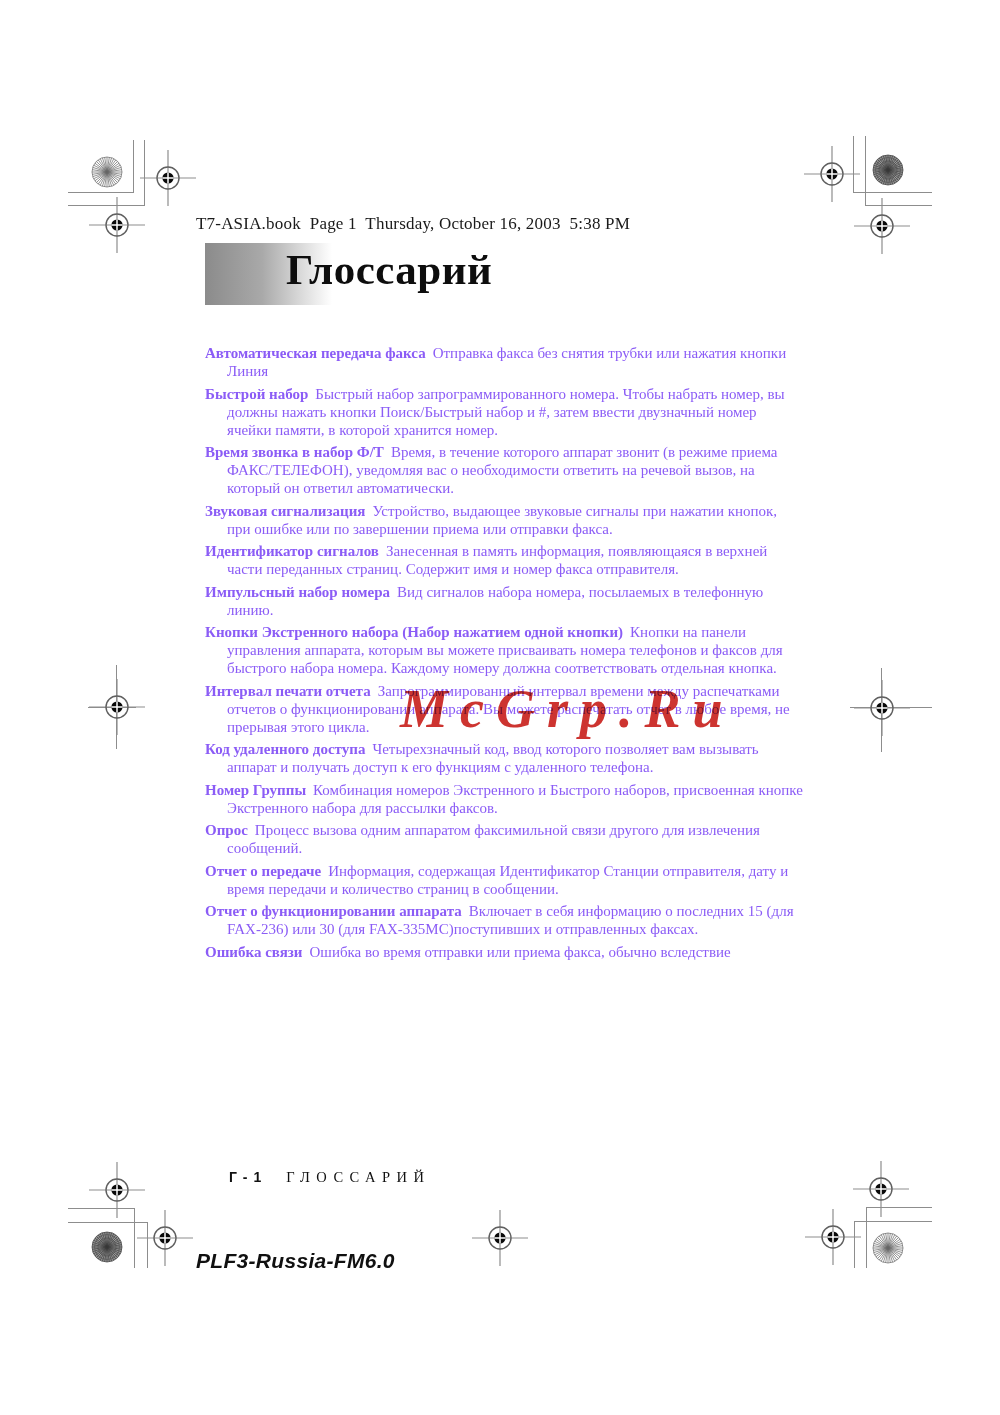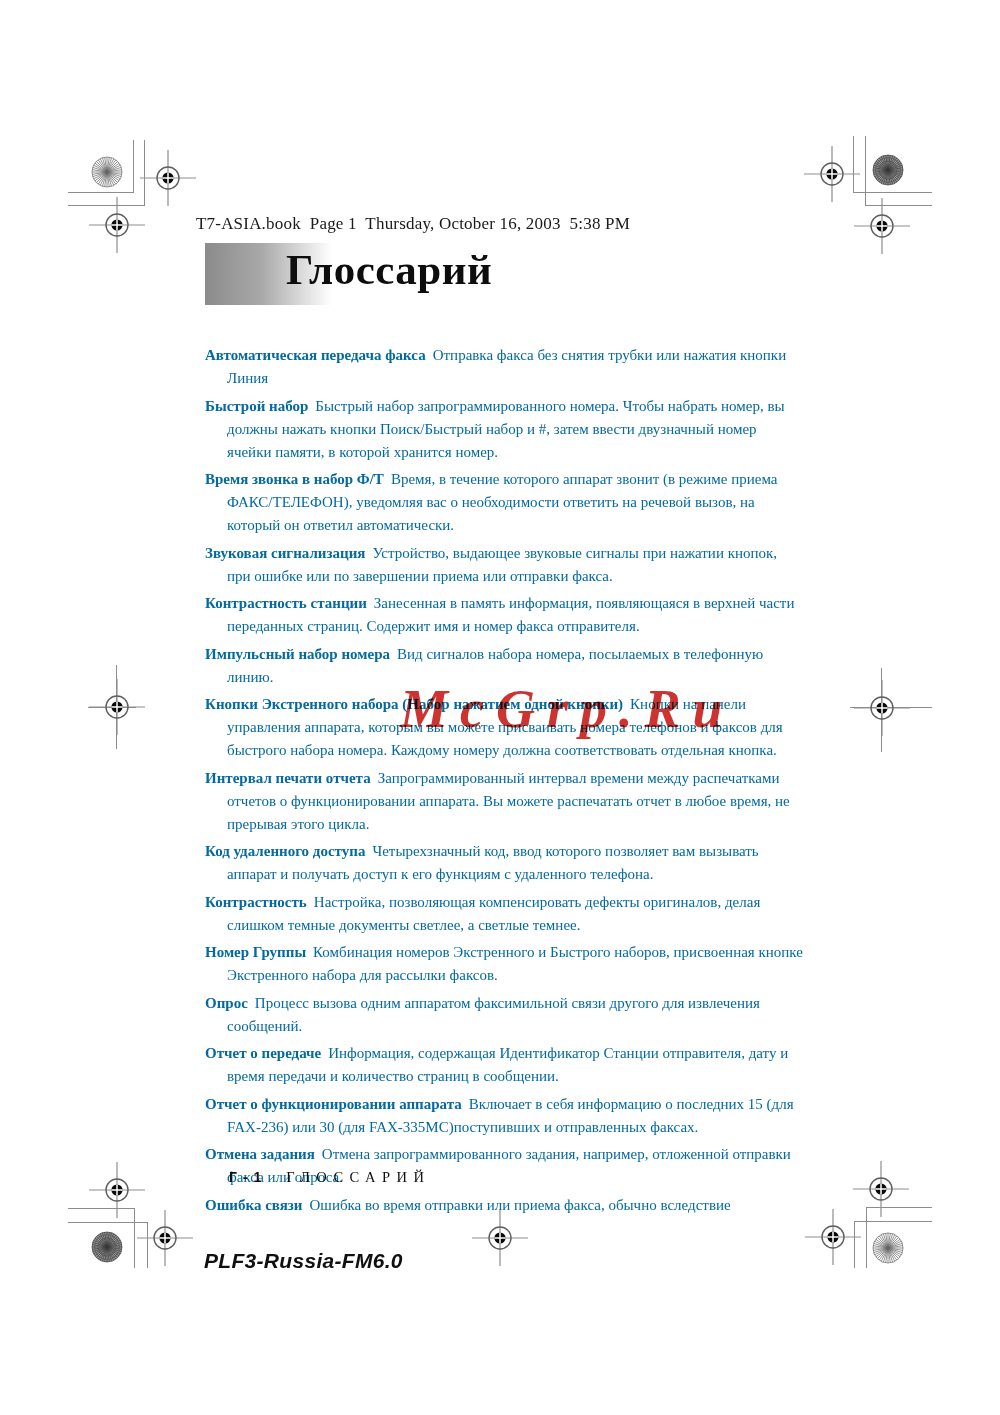--- a/index.html
+++ b/index.html
@@ -24,42 +24,42 @@
     background:linear-gradient(to right, #8b8b8b 0%, #a9a9a9 45%, #d9d9d9 75%, #ffffff 100%);
   }
   .page-title {
     position:absolute; left:286px; top:245px;
     font-size:43px; font-weight:bold; color:#0d0d0d;
     font-family:"Liberation Serif", serif;
     letter-spacing:.5px;
   }
   .entries {
     position:absolute; left:205px; top:344px; width:599px;
-    font-size:15px; line-height:23px; color:#0369a1;
+    font-size:15px; line-height:18px; color:#8b5cf6;
   }
   .entry { padding-left:22px; text-indent:-22px; margin-bottom:4.5px; }
   .term { font-weight:bold; margin-right:7px; }
   .watermark {
     position:absolute; left:400px; top:682px;
     font-size:54px; font-weight:bold; font-style:italic;
     letter-spacing:12px; line-height:54px;
     color:#c92420; mix-blend-mode:multiply; opacity:.93;
     white-space:pre;
   }
   .footer { position:absolute; left:205px; top:1168px; white-space:nowrap;padding-left:24px; }
   .footer-page {
     font-family:"Liberation Sans", sans-serif; font-weight:bold;
     font-size:14px; color:#111; letter-spacing:1px;
   }
   .footer-section {
     font-family:"Liberation Serif", serif; font-size:14.5px; color:#111;
     letter-spacing:6.5px; margin-left:20px;
   }
   .bottom-line {
-    position:absolute; left:204px; top:1249px;
+    position:absolute; left:196px; top:1249px;
     font-family:"Liberation Sans", sans-serif;
     font-style:italic; font-weight:bold; font-size:21px; color:#101010;
     letter-spacing:.3px;
   }
   .hidden-defs { position:absolute; width:0; height:0; overflow:hidden; }
 </style>
 </head>
 <body>
 
 <svg class="hidden-defs" aria-hidden="true">
@@ -235,31 +235,29 @@
 <div class="header-line">T7-ASIA.book  Page 1  Thursday, October 16, 2003  5:38 PM</div>
 
 <div class="title-box"></div>
 <h1 class="page-title">Глоссарий</h1>
 
 <div class="entries" id="entries">
     <p class="entry"><b class="term">Автоматическая передача факса</b><span>Отправка факса без снятия трубки или нажатия кнопки Линия</span></p>
     <p class="entry"><b class="term">Быстрой набор</b><span>Быстрый набор запрограммированного номера. Чтобы набрать номер, вы должны нажать кнопки Поиск/Быстрый набор и #, затем ввести двузначный номер ячейки памяти, в которой хранится номер.</span></p>
     <p class="entry"><b class="term">Время звонка в набор Ф/Т</b><span>Время, в течение которого аппарат звонит (в режиме приема ФАКС/ТЕЛЕФОН), уведомляя вас о необходимости ответить на речевой вызов, на который он ответил автоматически.</span></p>
     <p class="entry"><b class="term">Звуковая сигнализация</b><span>Устройство, выдающее звуковые сигналы при нажатии кнопок, при ошибке или по завершении приема или отправки факса.</span></p>
-    <p class="entry"><b class="term">Контрастность станции</b><span>Занесенная в память информация, появляющаяся в верхней части переданных страниц. Содержит имя и номер факса отправителя.</span></p>
+    <p class="entry"><b class="term">Идентификатор сигналов</b><span>Занесенная в память информация, появляющаяся в верхней части переданных страниц. Содержит имя и номер факса отправителя.</span></p>
     <p class="entry"><b class="term">Импульсный набор номера</b><span>Вид сигналов набора номера, посылаемых в телефонную линию.</span></p>
     <p class="entry"><b class="term">Кнопки Экстренного набора (Набор нажатием одной кнопки)</b><span>Кнопки на панели управления аппарата, которым вы можете присваивать номера телефонов и факсов для быстрого набора номера. Каждому номеру должна соответствовать отдельная кнопка.</span></p>
     <p class="entry"><b class="term">Интервал печати отчета</b><span>Запрограммированный интервал времени между распечатками отчетов о функционировании аппарата. Вы можете распечатать отчет в любое время, не прерывая этого цикла.</span></p>
     <p class="entry"><b class="term">Код удаленного доступа</b><span>Четырехзначный код, ввод которого позволяет вам вызывать аппарат и получать доступ к его функциям с удаленного телефона.</span></p>
-    <p class="entry"><b class="term">Контрастность</b><span>Настройка, позволяющая компенсировать дефекты оригиналов, делая слишком темные документы светлее, а светлые темнее.</span></p>
     <p class="entry"><b class="term">Номер Группы</b><span>Комбинация номеров Экстренного и Быстрого наборов, присвоенная кнопке Экстренного набора для рассылки факсов.</span></p>
     <p class="entry"><b class="term">Опрос</b><span>Процесс вызова одним аппаратом факсимильной связи другого для извлечения сообщений.</span></p>
     <p class="entry"><b class="term">Отчет о передаче</b><span>Информация, содержащая Идентификатор Станции отправителя, дату и время передачи и количество страниц в сообщении.</span></p>
     <p class="entry"><b class="term">Отчет о функционировании аппарата</b><span>Включает в себя информацию о последних 15 (для FAX-236) или 30 (для FAX-335MC)поступивших и отправленных факсах.</span></p>
-    <p class="entry"><b class="term">Отмена задания</b><span>Отмена запрограммированного задания, например, отложенной отправки факса или опроса.</span></p>
     <p class="entry"><b class="term">Ошибка связи</b><span>Ошибка во время отправки или приема факса, обычно вследствие</span></p>
   </div>
 
 <div class="watermark" style="color: rgb(201, 36, 32);">McGrp.Ru</div>
 
 <div class="footer">
   <span class="footer-page">Г - 1</span>
   <span class="footer-section">ГЛОССАРИЙ</span>
 </div>
 

